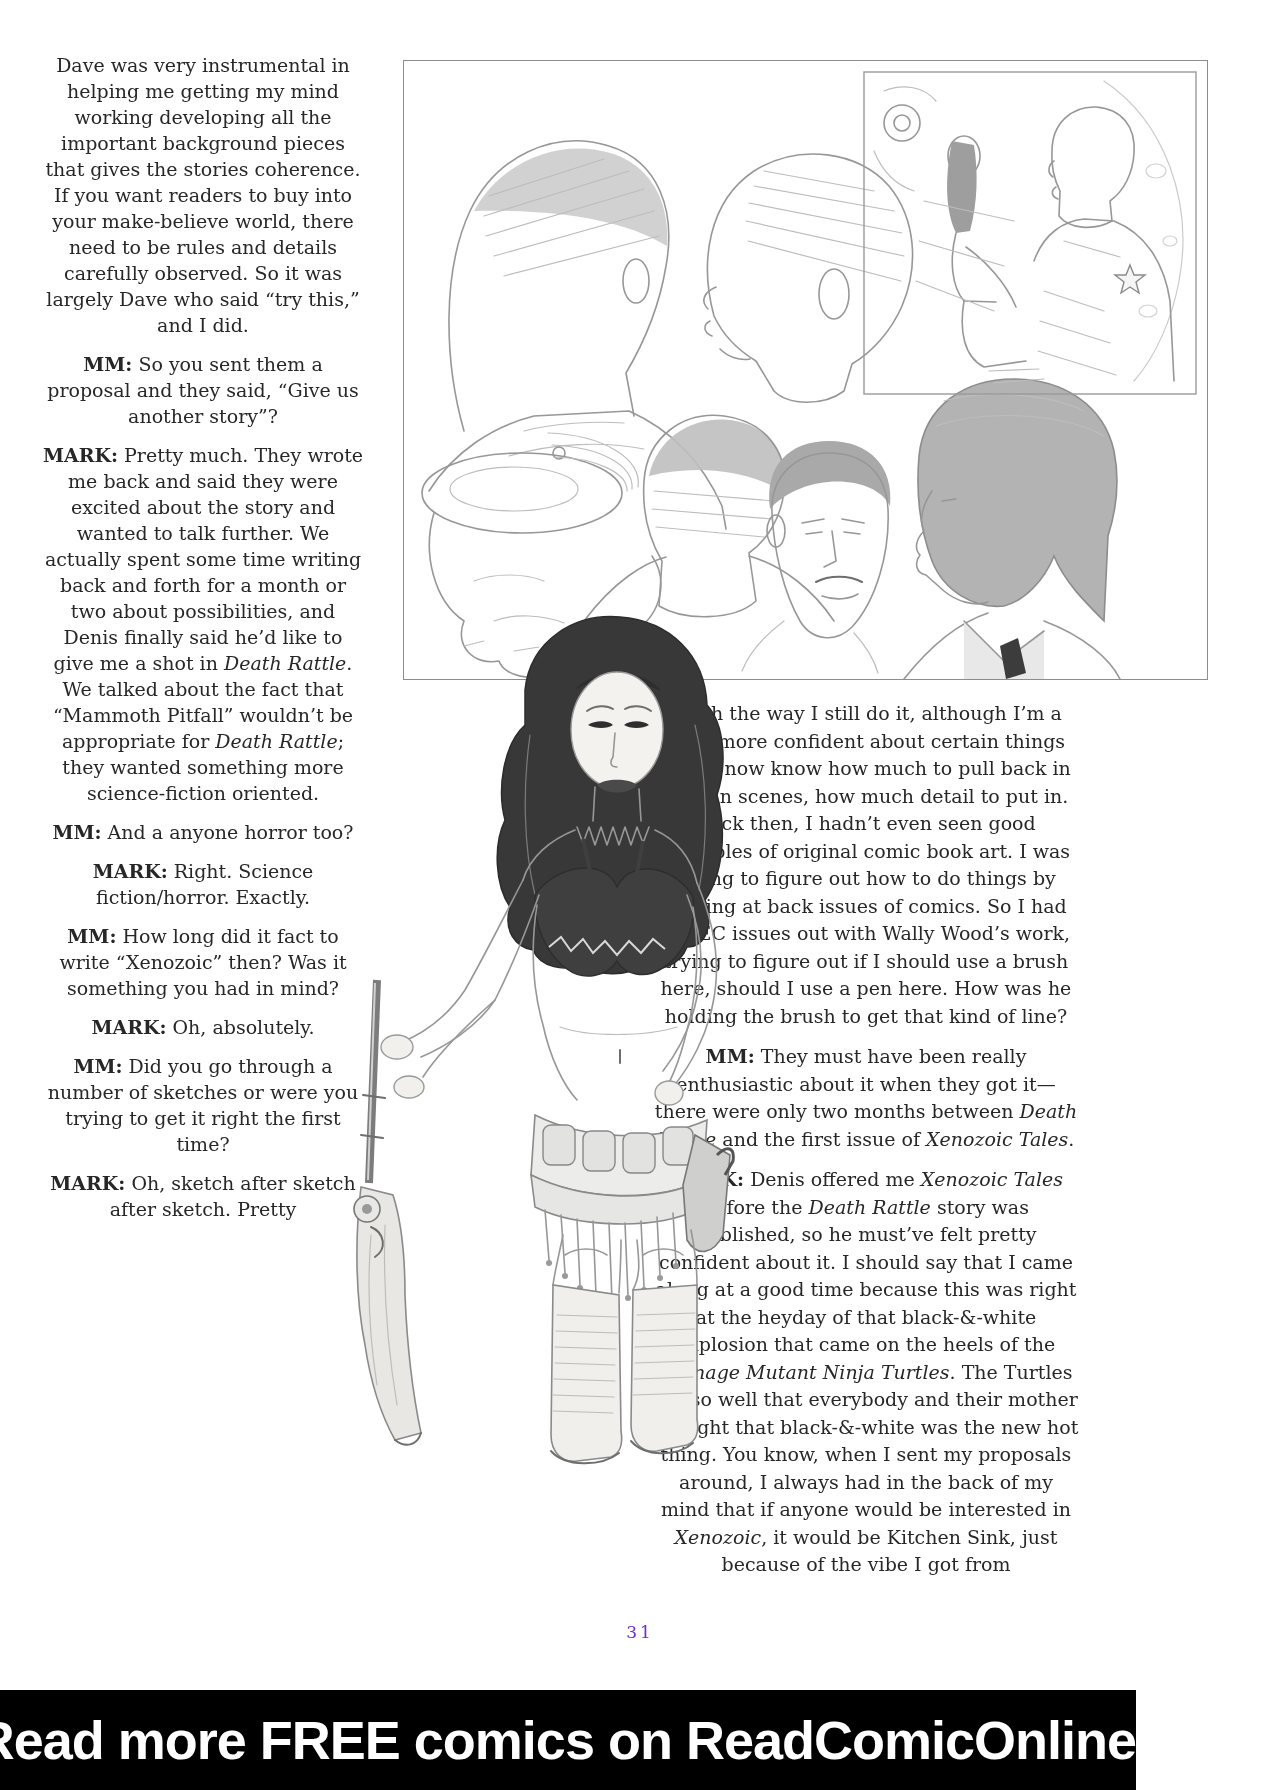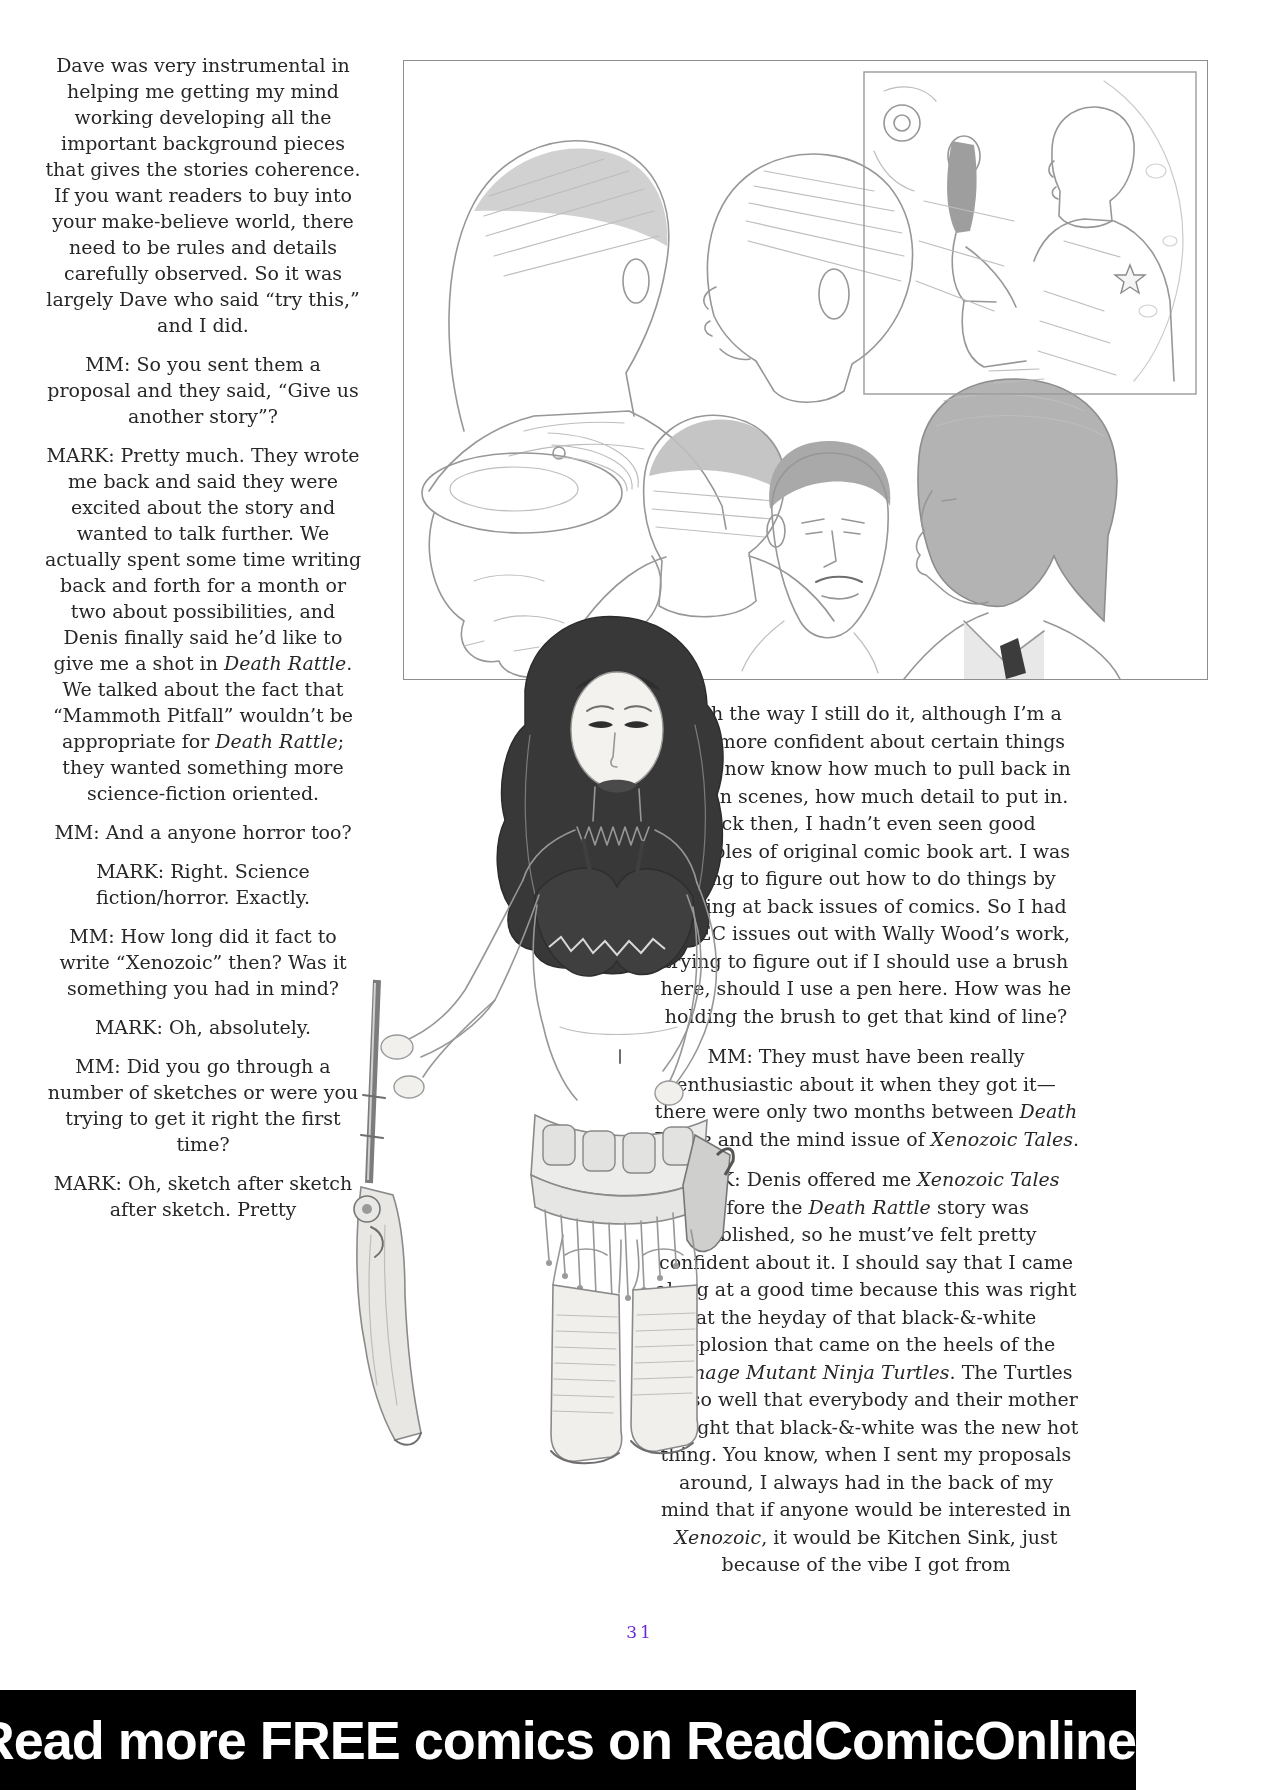--- a/index.html
+++ b/index.html
@@ -5,21 +5,21 @@
   html,body{margin:0;padding:0;background:#e9e9e9;}
   .page{
     position:relative; width:1280px; height:1790px; background:#ffffff;
     font-family:"DejaVu Serif","Liberation Serif",serif; color:#272727;
     overflow:hidden; margin:0 auto;
   }
   .col{position:absolute;}
   .col p{margin:0 0 13px 0;text-align:center;}
   .col-left{left:42px; top:52px; width:322px; font-size:19px; line-height:26px; text-align:left;}
   .col-right{left:652px; top:700px; width:428px; font-size:19px; line-height:27.5px; text-align:center;}
-  .b{font-weight:normal;}
+  .b{font-weight:bold;}
   .i{font-style:italic;}
   .sketch-panel{
     position:absolute; left:403px; top:60px; width:803px; height:618px;
     border:1px solid #8d8d8d; background:#ffffff; z-index:1;
   }
   .sketch-panel svg{display:block; width:100%; height:100%;}
   .figure-sketch{
     position:absolute; left:325px; top:595px; width:410px; height:880px; z-index:2;
   }
   .figure-sketch svg{display:block; width:100%; height:100%;}
@@ -225,21 +225,21 @@
         <path d="M228 690 L226 840 C226 858 238 868 252 866 L286 862 C296 858 298 848 296 836 L294 700 Z" fill="#f1efeb" stroke="#8a8a8a" stroke-width="1.6"></path>
         <path d="M308 695 L306 830 C306 848 318 858 332 856 L362 850 C372 846 374 836 372 824 L372 690 Z" fill="#f1efeb" stroke="#8a8a8a" stroke-width="1.6"></path>
         <path class="pencil-soft" d="M232 720 L292 722 M231 736 L292 738 M230 752 L291 754 M230 768 L290 770 M229 784 L290 786 M228 800 L289 802 M228 816 L288 818 M312 720 L370 718 M311 736 L370 734 M310 752 L369 750 M310 768 L369 766 M309 784 L368 782 M308 800 L367 798"></path>
         <path class="pencil-dark" d="M226 856 C240 872 276 872 294 858 M306 846 C320 862 352 862 368 848"></path>
       </g>
     </svg>
   </div>
 
   <div class="col col-right">
     <p><span>much the way I still do it, although I’m a little more confident about certain things now. I now know how much to pull back in certain scenes, how much detail to put in. Back then, I hadn’t even seen good examples of original comic book art. I was trying to figure out how to do things by looking at back issues of comics. So I had old EC issues out with Wally Wood’s work, trying to figure out if I should use a brush here, should I use a pen here. How was he holding the brush to get that kind of line?</span></p>
-    <p><span class="b">MM:</span><span> They must have been really enthusiastic about it when they got it—there were only two months between </span><span class="i">Death Rattle</span><span> and the mind issue of </span><span class="i">Xenozoic Tales</span><span>.</span></p>
+    <p><span class="b">MM:</span><span> They must have been really enthusiastic about it when they got it—there were only two months between </span><span class="i">Death Rattle</span><span> and the first issue of </span><span class="i">Xenozoic Tales</span><span>.</span></p>
     <p><span class="b">MARK:</span><span> Denis offered me </span><span class="i">Xenozoic Tales</span><span> before the </span><span class="i">Death Rattle</span><span> story was published, so he must’ve felt pretty confident about it. I should say that I came along at a good time because this was right at the heyday of that black-&amp;-white explosion that came on the heels of the </span><span class="i">Teenage Mutant Ninja Turtles</span><span>. The Turtles did so well that everybody and their mother thought that black-&amp;-white was the new hot thing. You know, when I sent my proposals around, I always had in the back of my mind that if anyone would be interested in </span><span class="i">Xenozoic</span><span>, it would be Kitchen Sink, just because of the vibe I got from</span></p>
   </div>
 
   <div class="page-number">31</div>
 
   <div class="banner">
     <span>Read more FREE comics on ReadComicOnline</span>
   </div>
 
 </div>

